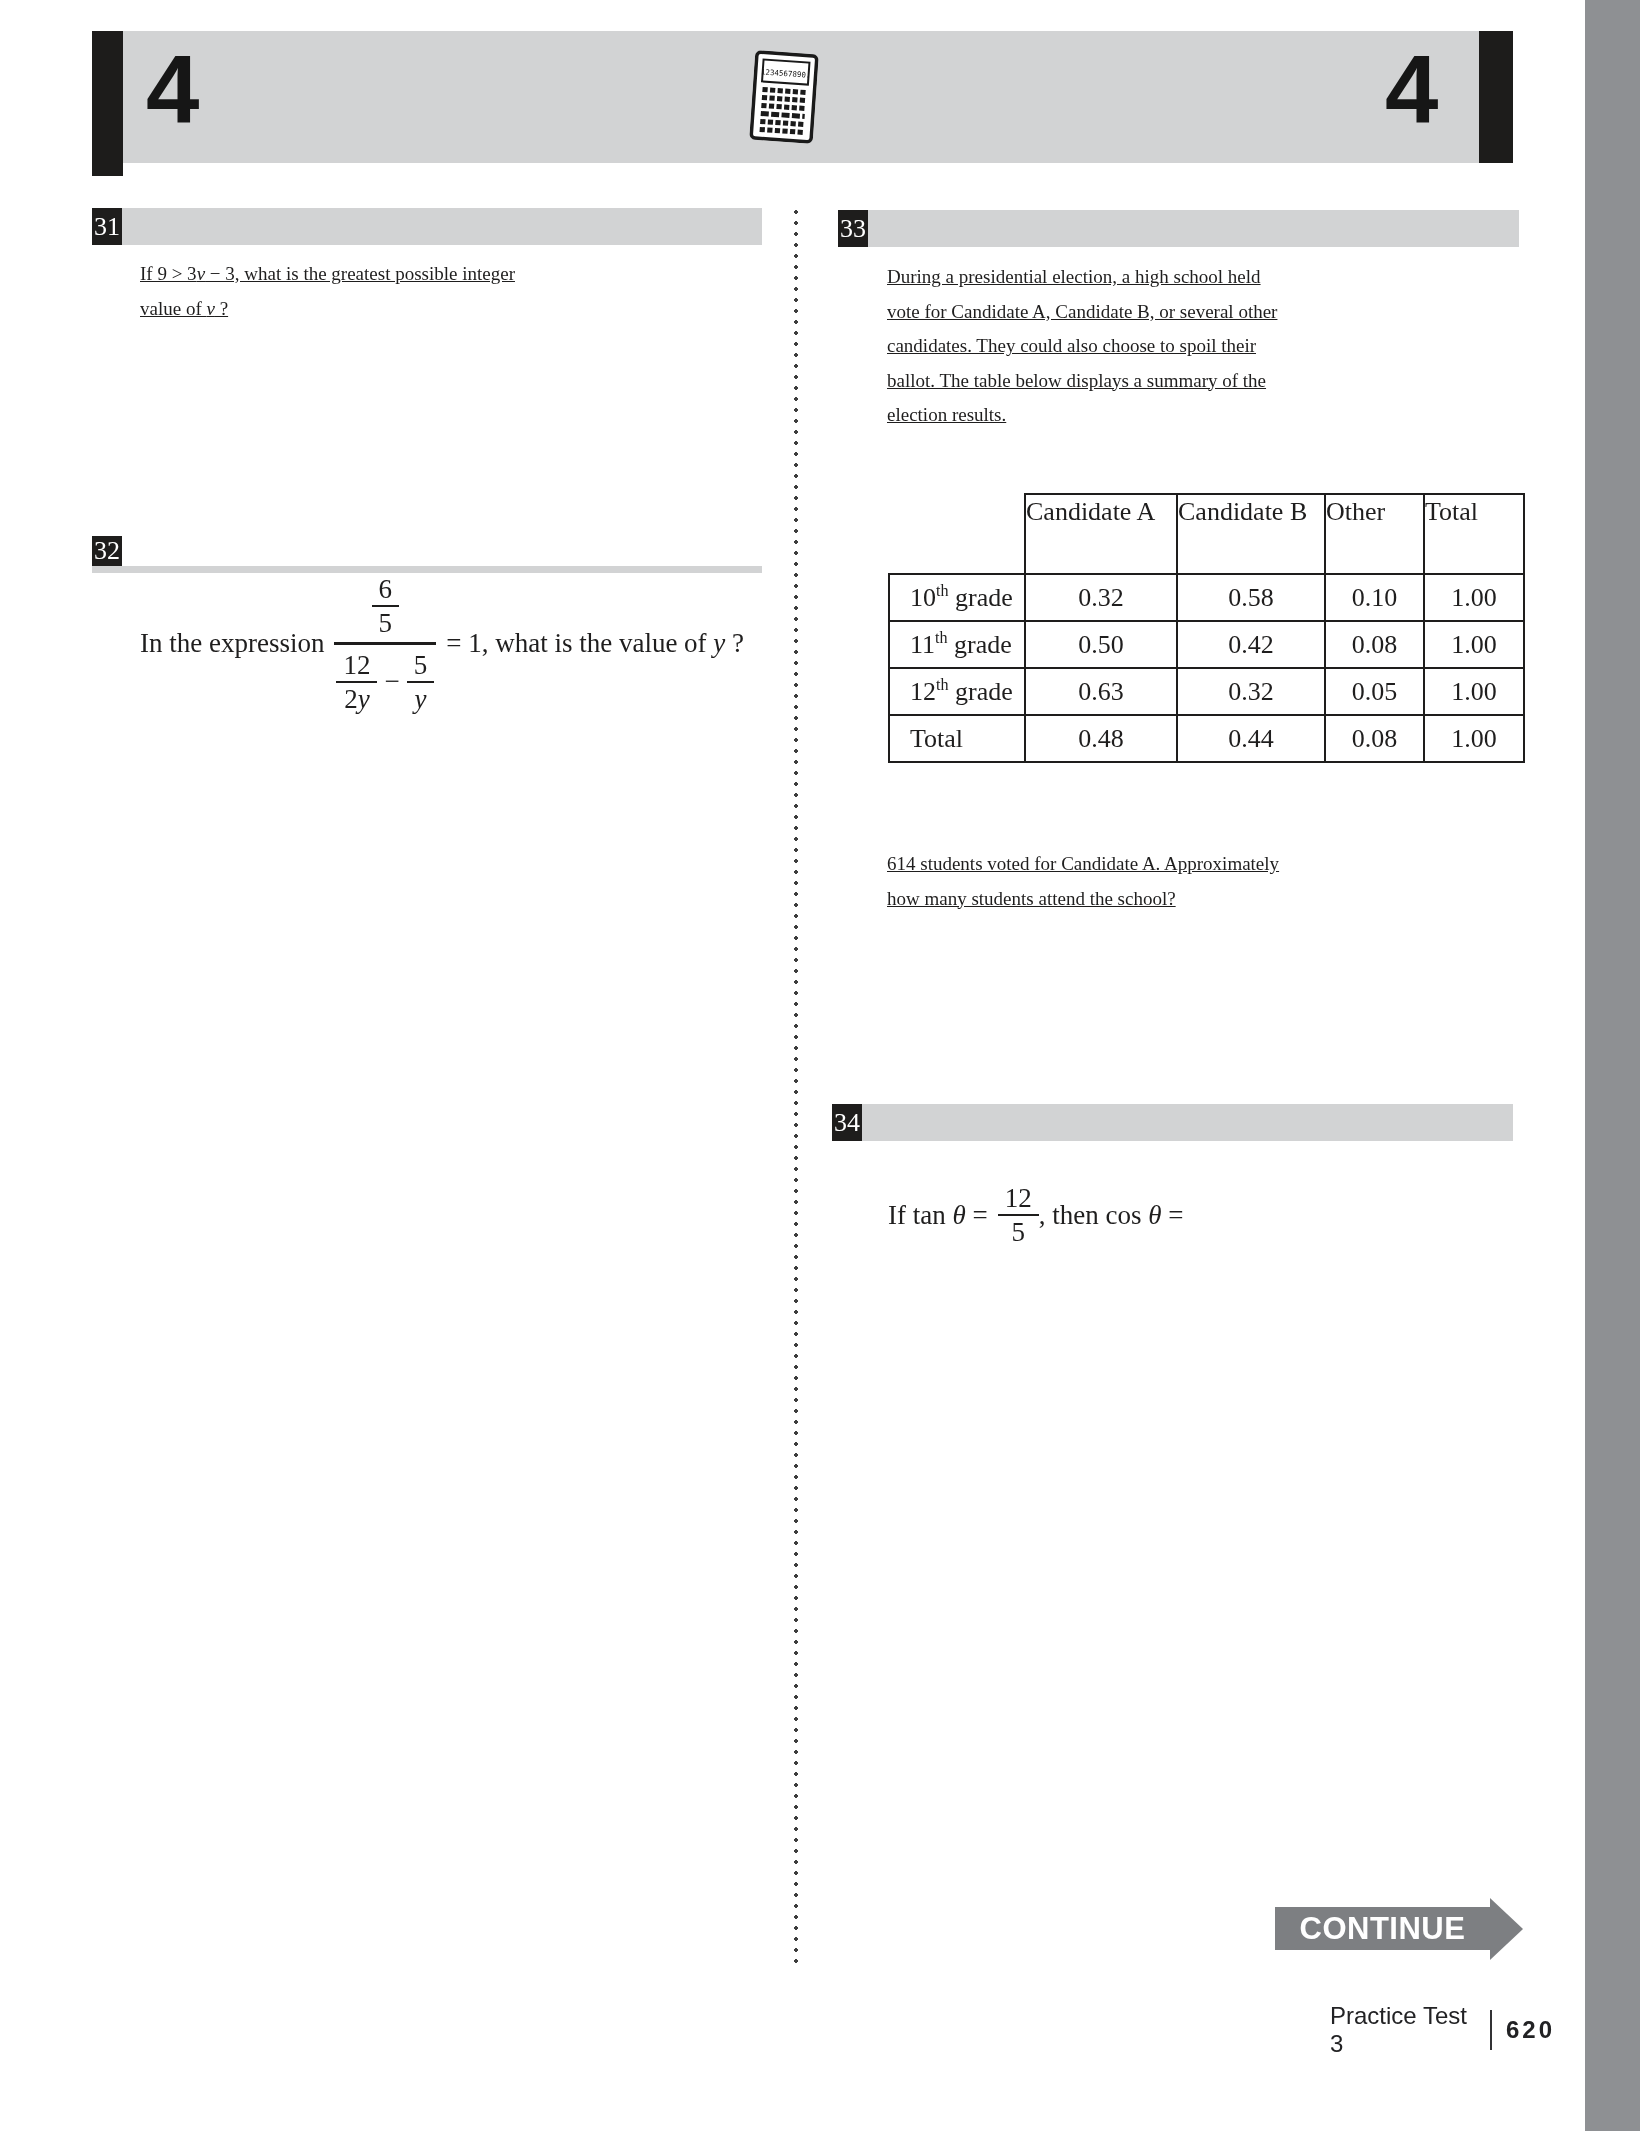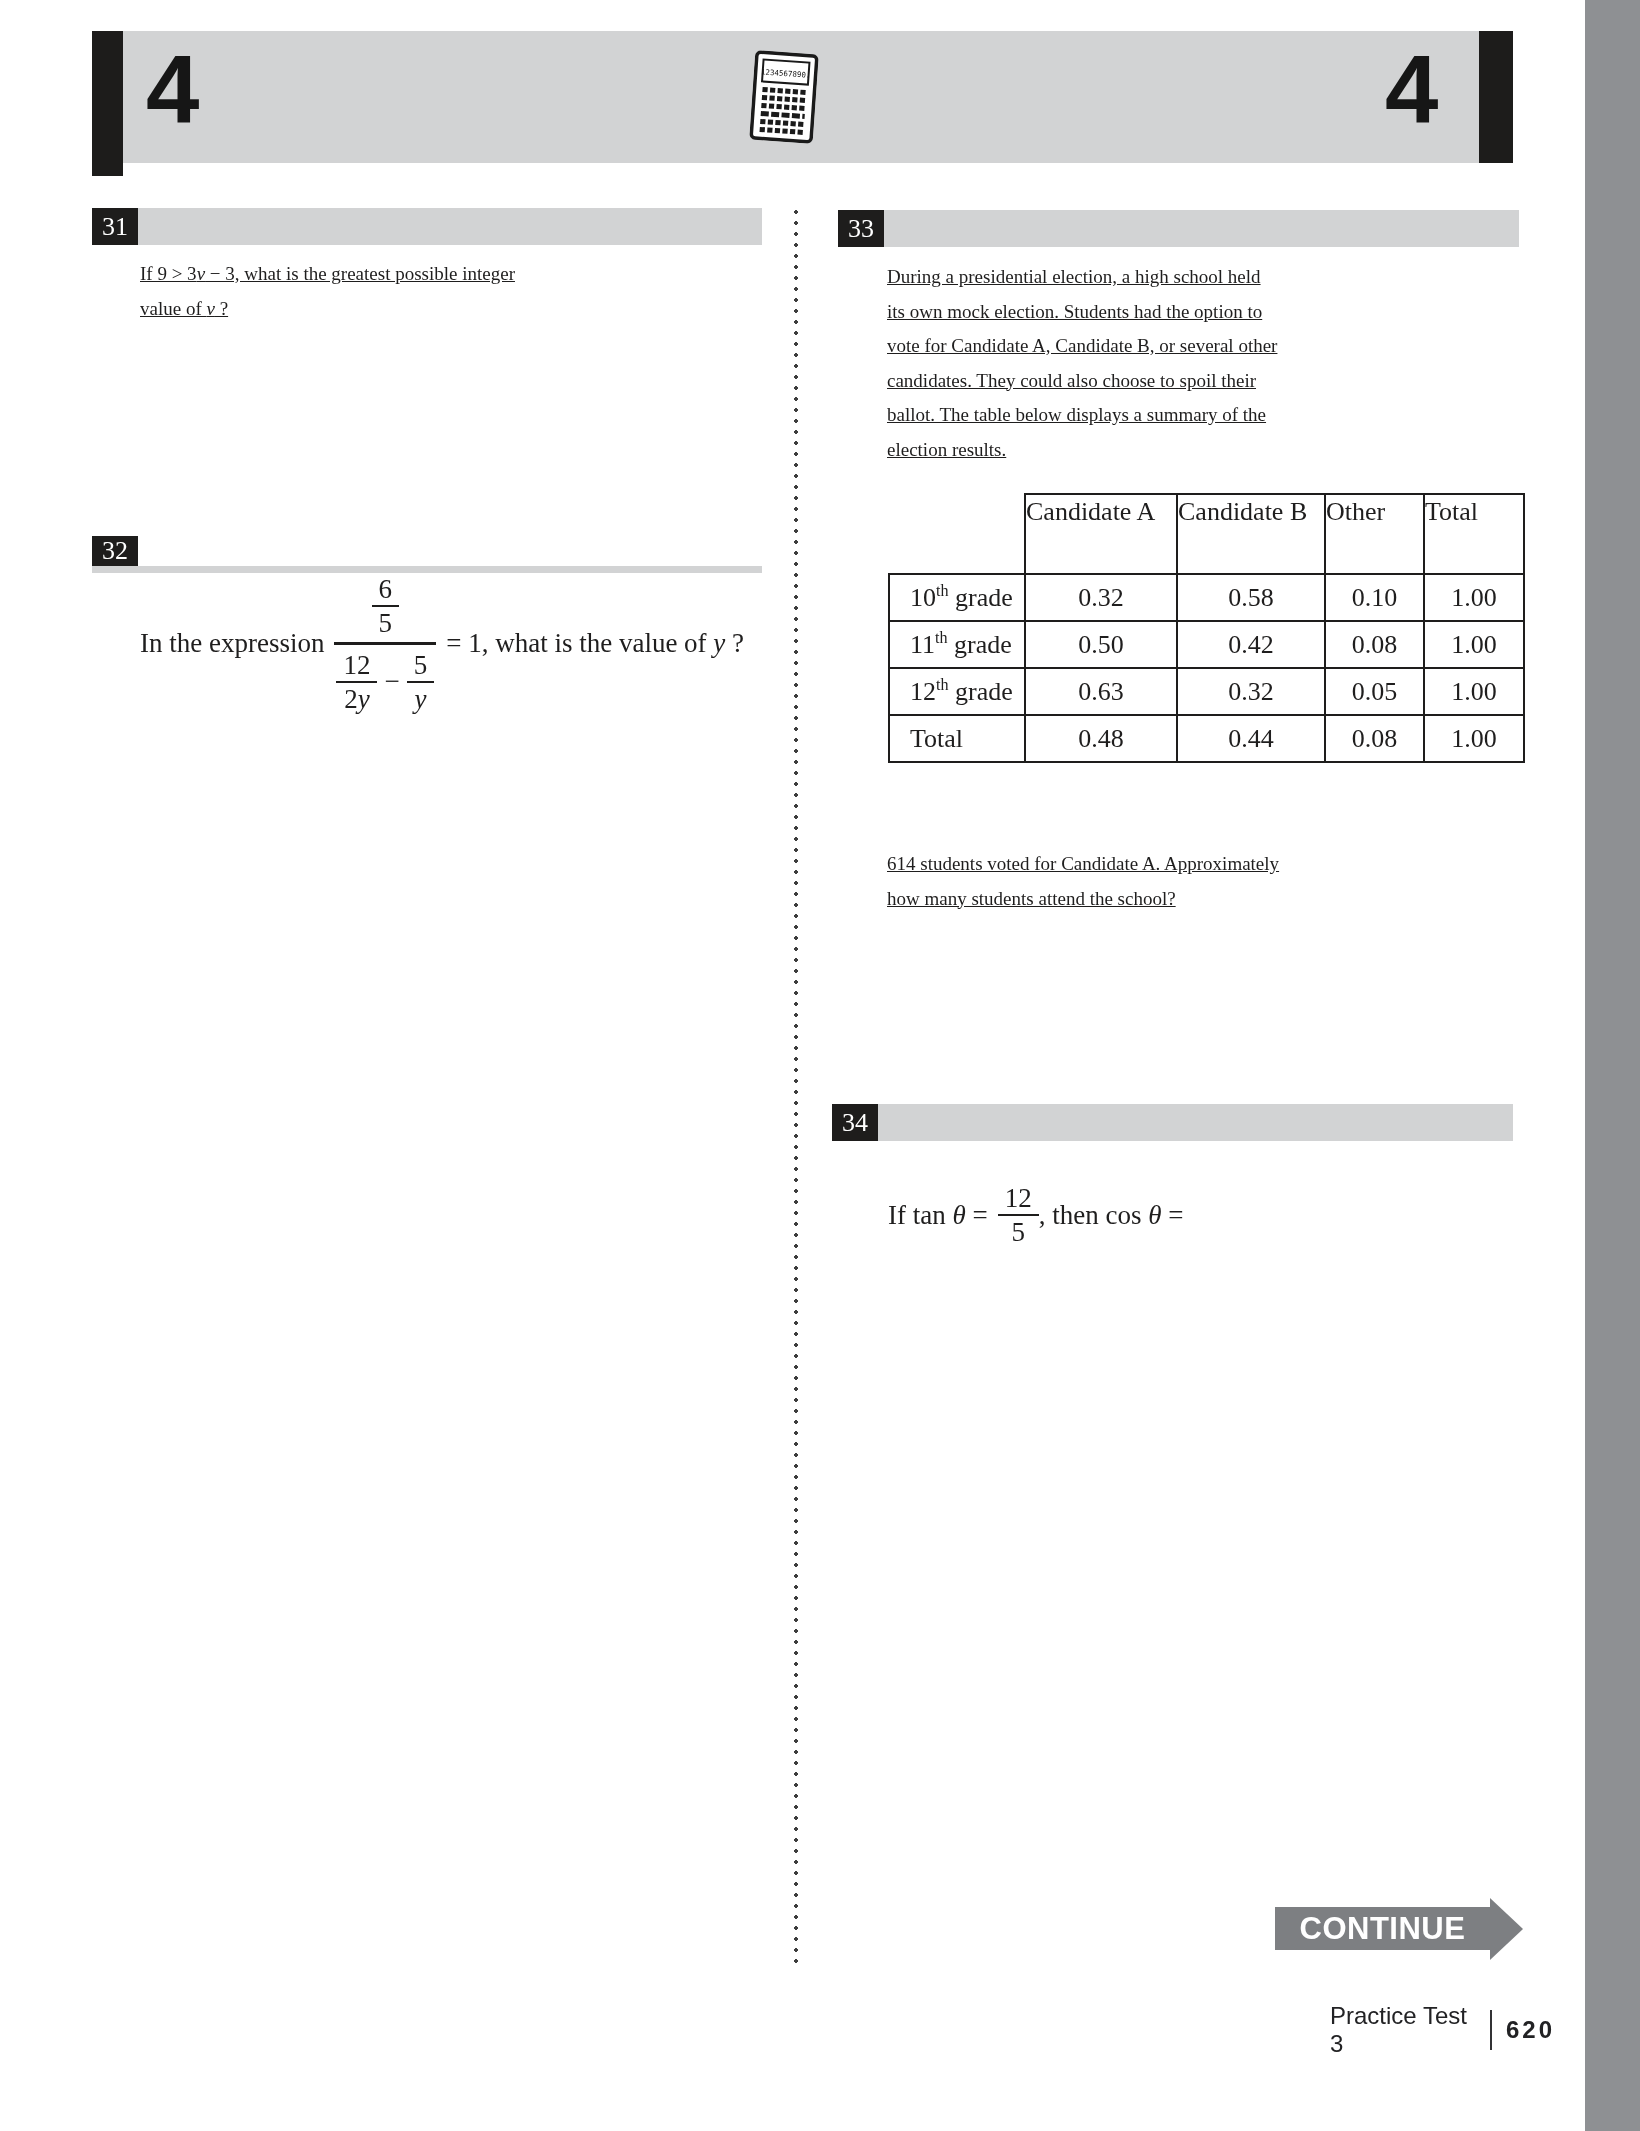--- a/index.html
+++ b/index.html
@@ -27,21 +27,21 @@
   
   .dotline {
     left:794px; top:207px; width:4px; height:1758px;
     background-image: radial-gradient(circle at 2px 5px, #3d3d3d 1.7px, rgba(0,0,0,0) 2.1px);
     background-size:4px 11px; background-repeat:repeat-y;
   }
 
   
   .qheader { display:flex; height:37px; }
   .qheader .qnum {
-    width:46px; background:#1e1d1c; color:#ffffff; flex:0 0 auto;
+    width:30px; background:#1e1d1c; color:#ffffff; flex:0 0 auto;
     display:flex; align-items:center; justify-content:center;
     font-size:26px; font-family:"Liberation Serif", serif;
   }
   .qheader .qbar { flex:1; background:#d2d3d4; }
 
   .qtext { font-size:19px;text-decoration:underline; }
   .qtext .ln { height:34.5px; line-height:34.5px; white-space:nowrap; }
 
   
   .mathrow { display:flex; align-items:center; font-size:27px; }
@@ -152,21 +152,20 @@
     </span>
     <span>= 1, what is the value of <i>y</i> ?</span>
   </div>
 
   <div class="abs qheader" style="left:832px; top:210px; width:681px;margin-left:6px;">
     <div class="qnum">33</div>
     <div class="qbar"></div>
   </div>
   <div class="abs qtext" style="left:887px; top:260px;">
     <div class="ln">During a presidential election, a high school held</div>
-    <div class="ln">its own mock election. Students had the option to</div>
     <div class="ln">vote for Candidate A, Candidate B, or several other</div>
     <div class="ln">candidates. They could also choose to spoil their</div>
     <div class="ln">ballot. The table below displays a summary of the</div>
     <div class="ln">election results.</div>
   </div>
 
   <table class="election abs" style="left:888px; top:493px;">
     <tbody>
         <tr class="hdr">
       <td class="corner c0"></td>

